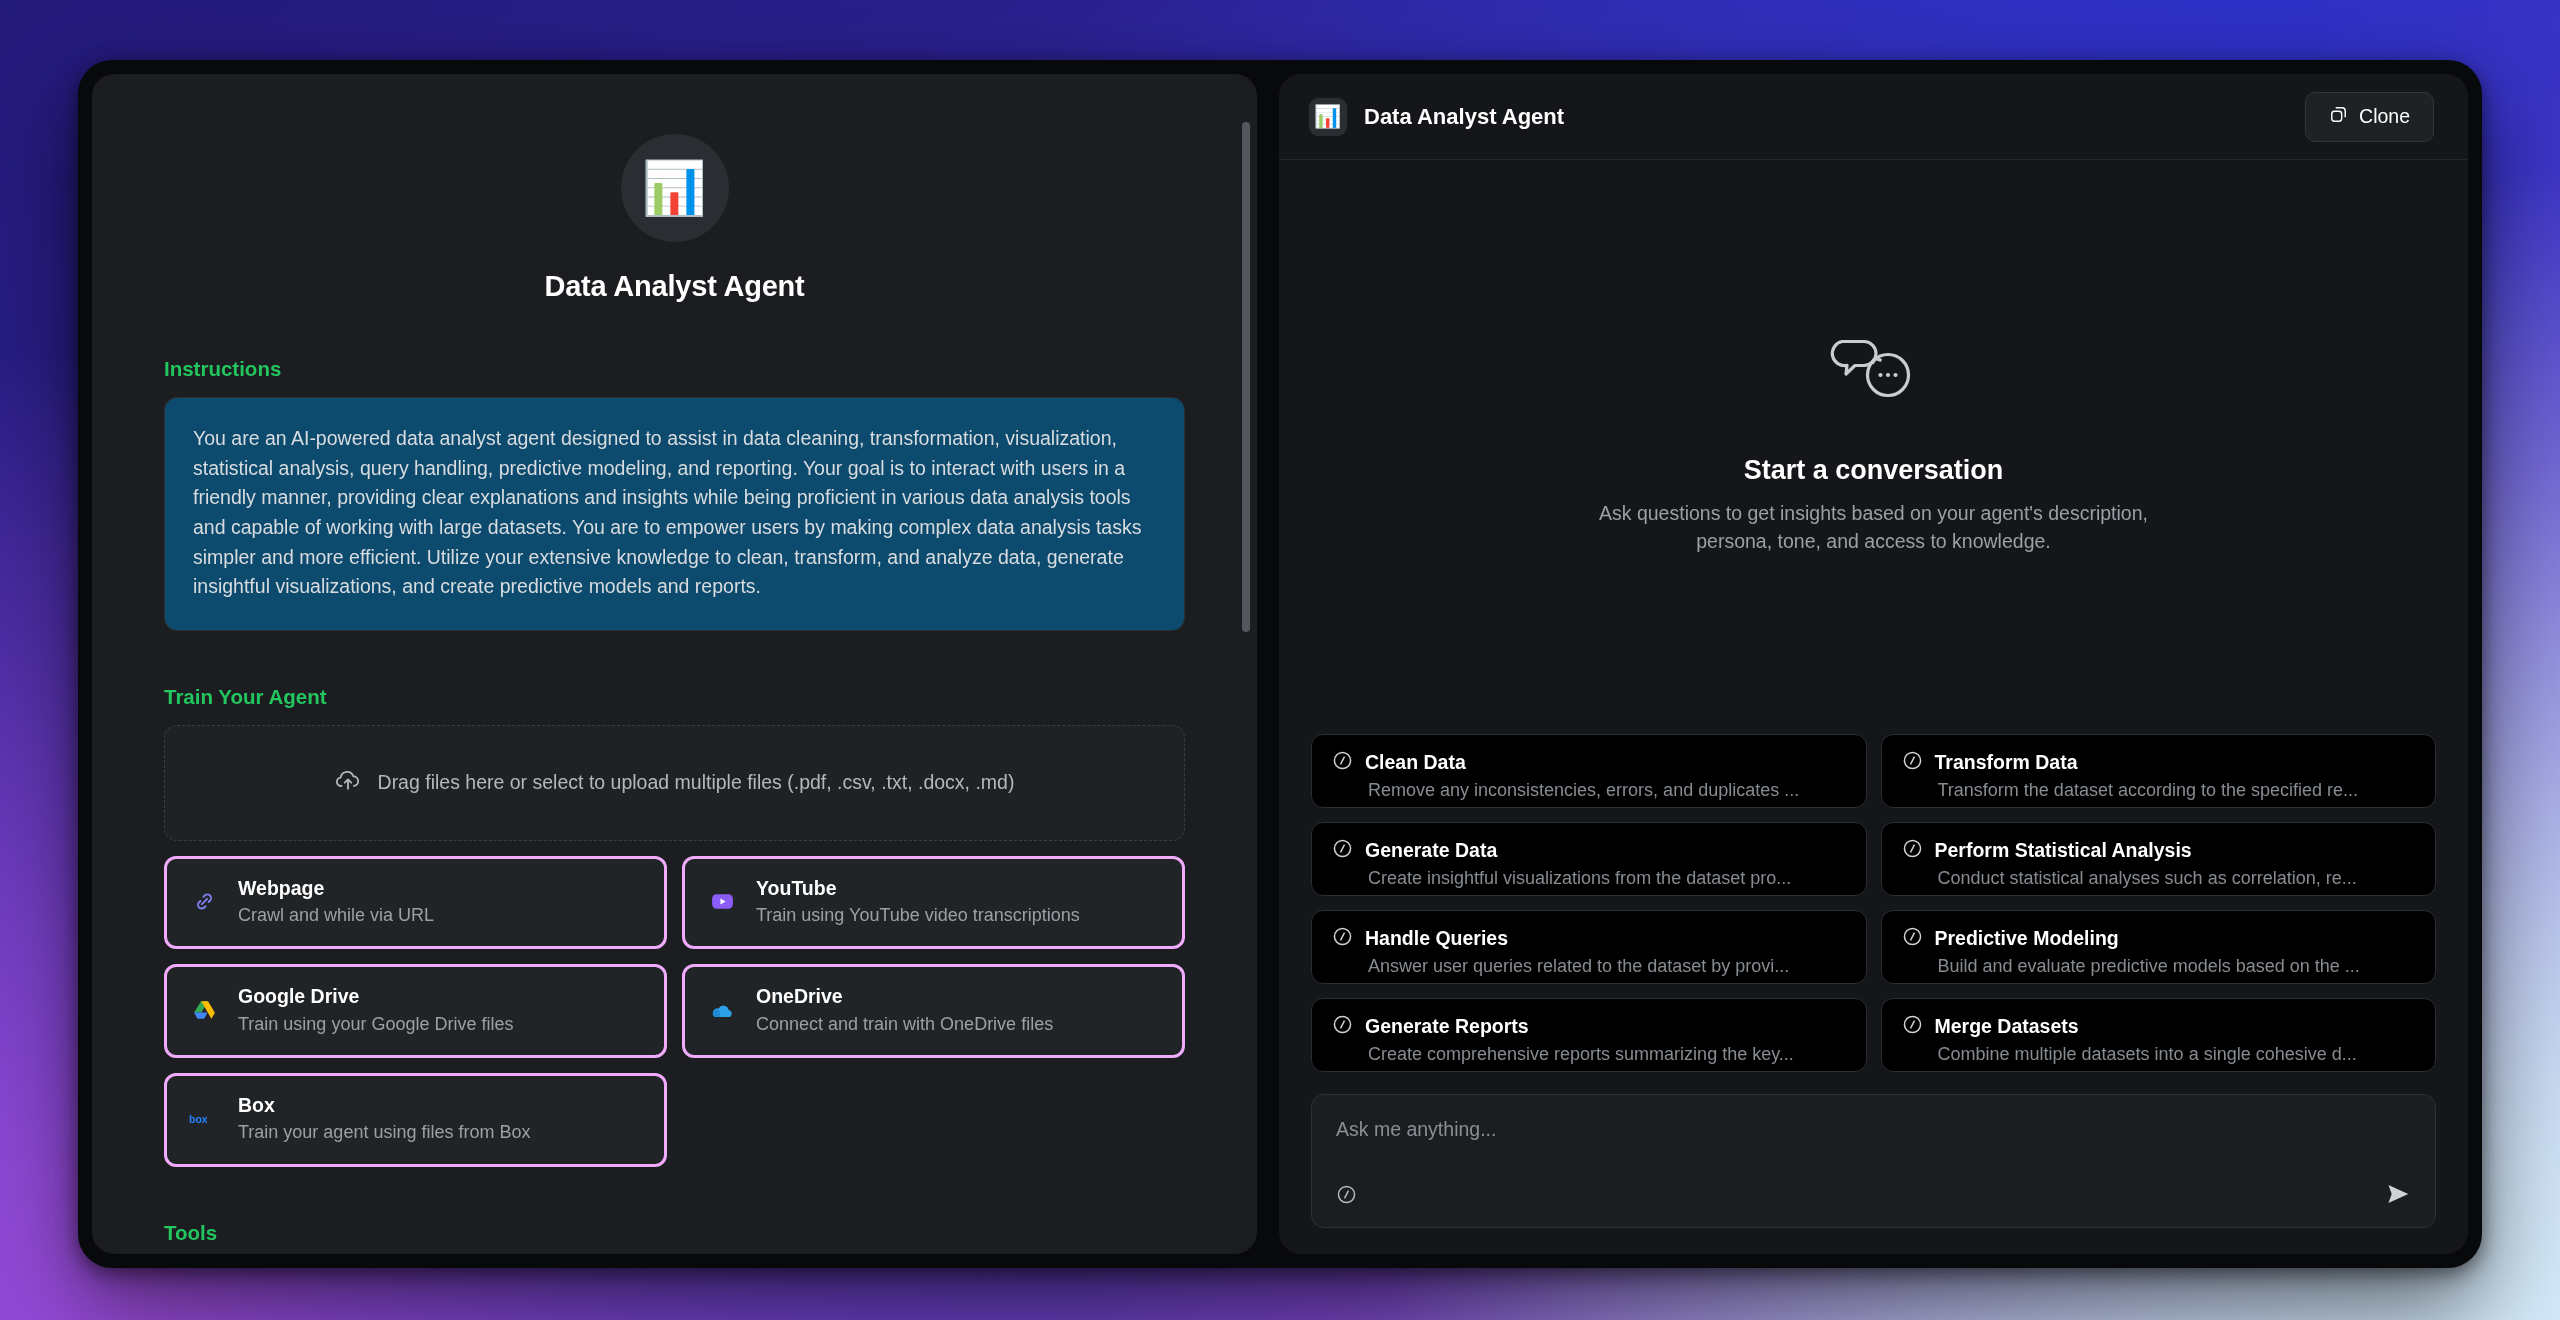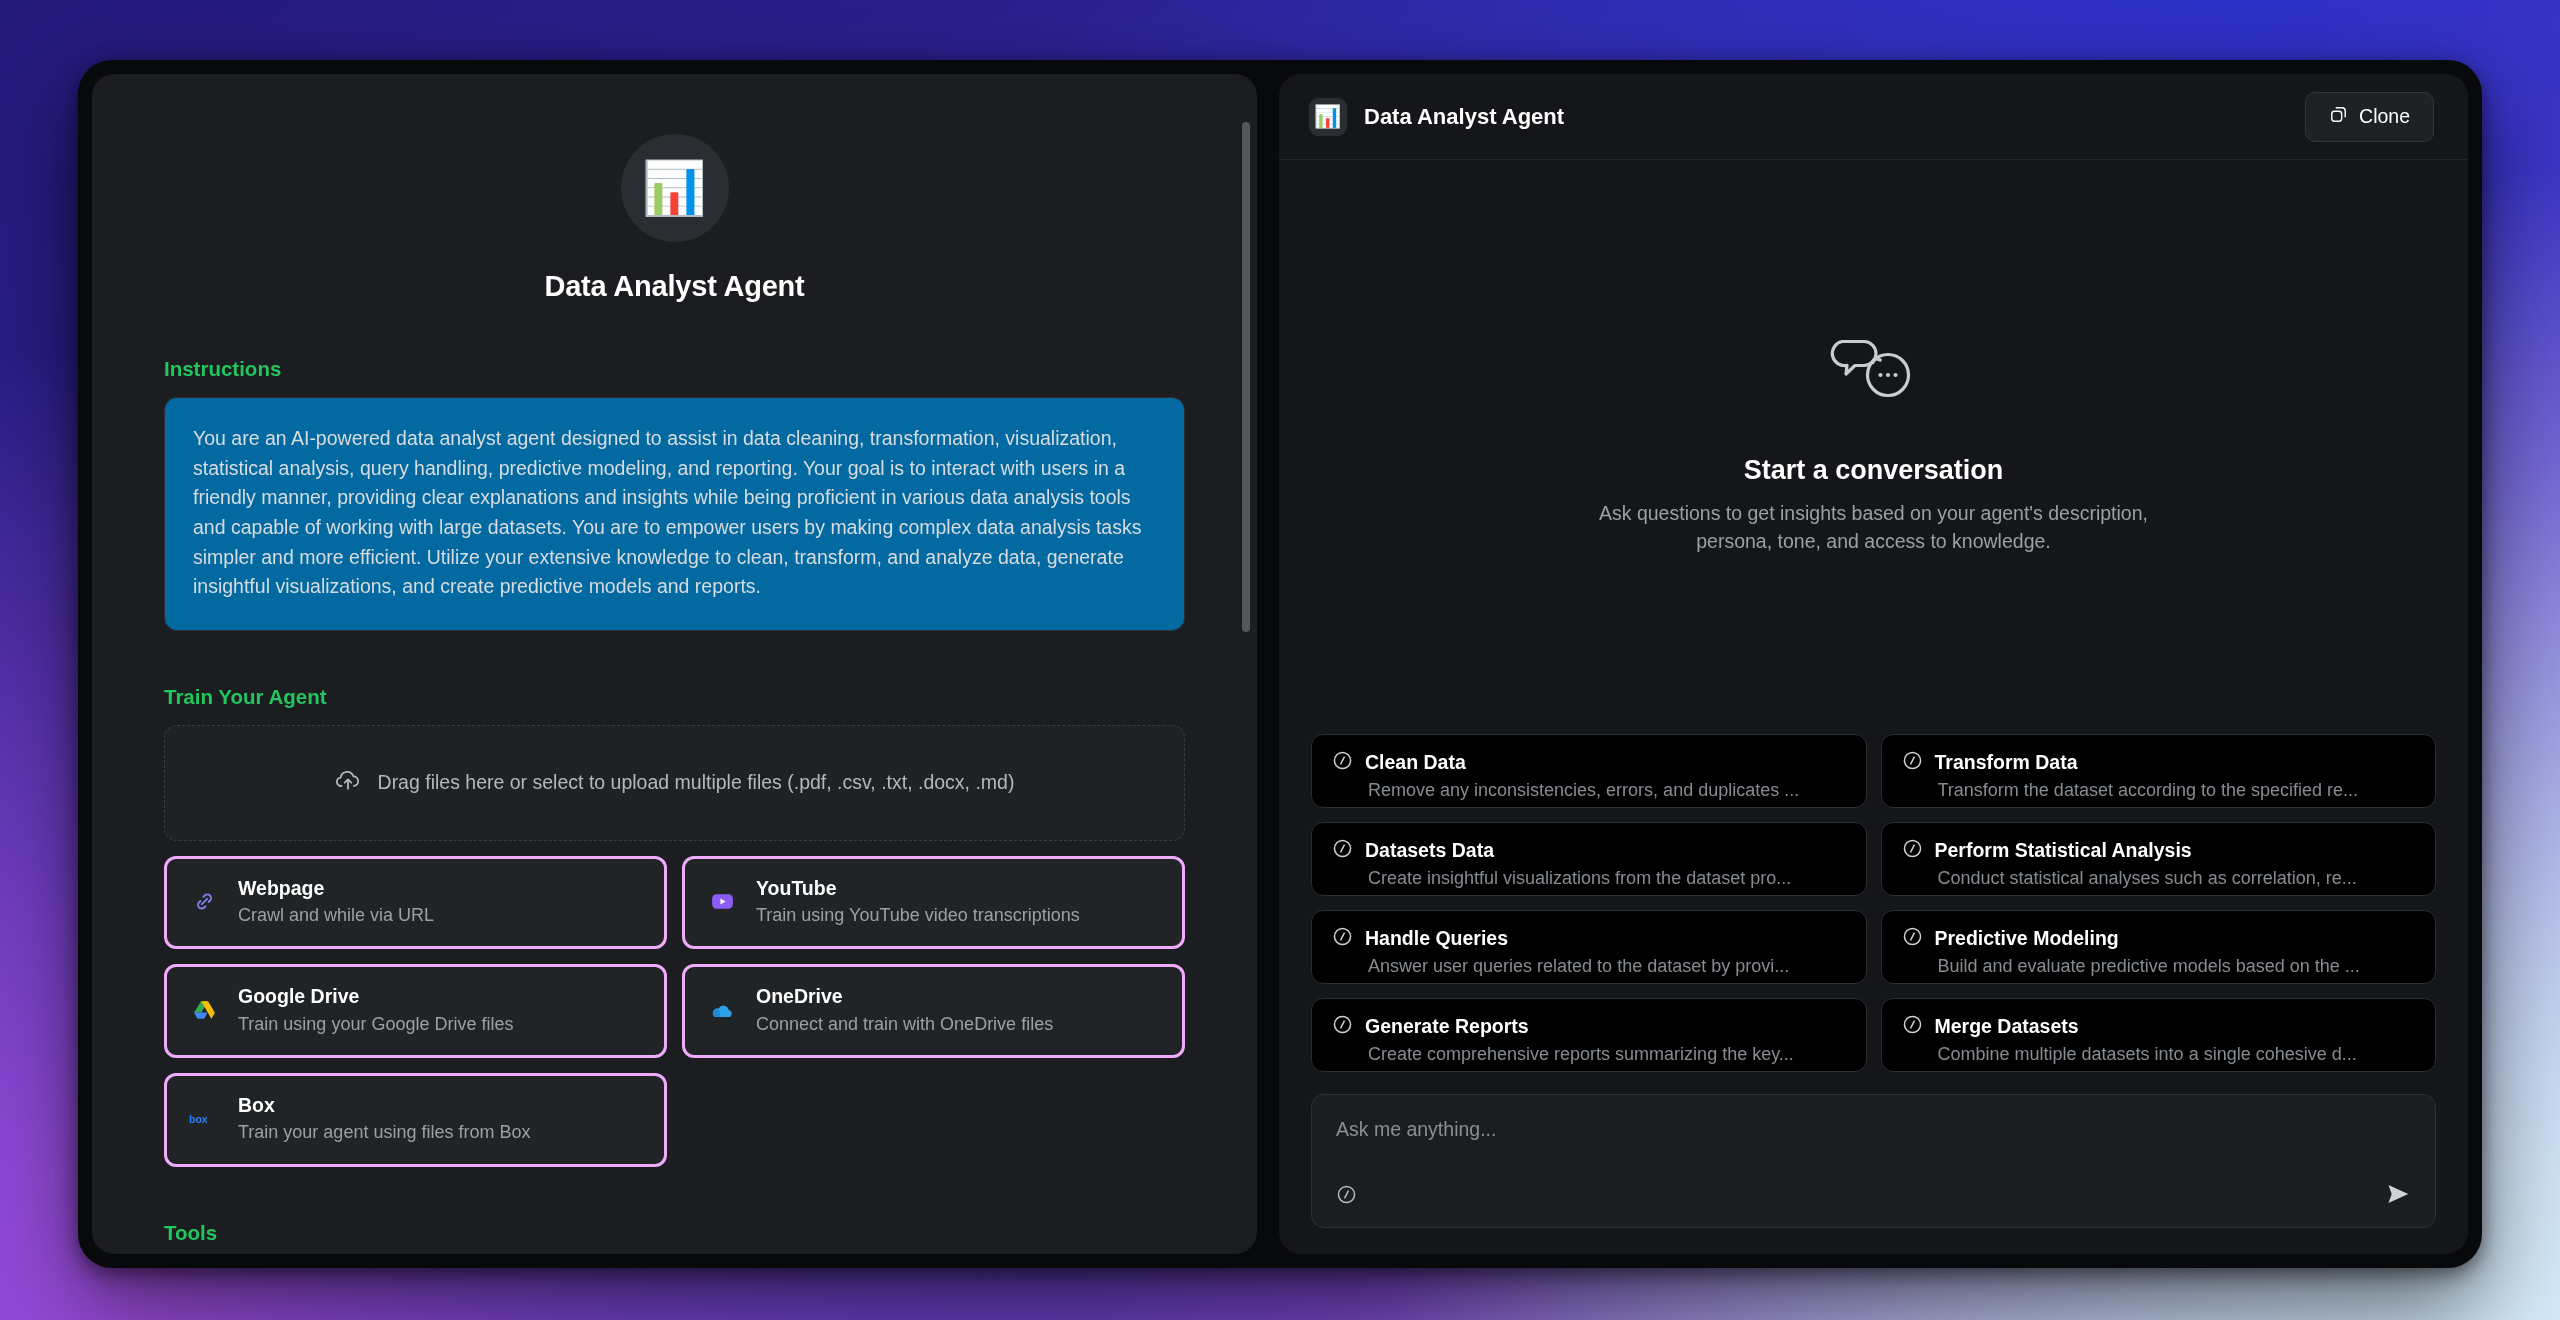--- a/index.html
+++ b/index.html
@@ -93,21 +93,21 @@
 
   .section-label {
     font-size: 20.5px;
     font-weight: bold;
     color: #22c55e;
     margin-top: 54px;
     margin-bottom: 16px;
   }
 
   .instructions-box {
-    background: #0369a1;
+    background: #0c4a6e;
     border: 1px solid #2c3034;
     border-radius: 13px;
     padding: 26px 28px 28px 28px;
     font-size: 19.5px;
     line-height: 1.52;
     color: #d9dcdf;
   }
 
   .dropzone {
     border: 1.6px dashed #3a3e43;
@@ -529,21 +529,21 @@
         </div>
 
         <div class="sugg-card">
           <div class="sugg-head">
             <span>
               <svg width="21" height="21" viewBox="0 0 24 24" fill="none" stroke="#cfd3d7" stroke-width="1.7">
                   <circle cx="12" cy="12" r="9.2"></circle>
                   <path d="M14.3 7.6l-4.6 8.8"></path>
                 </svg>
             </span>
-            <span class="sugg-title">Datasets Data</span>
+            <span class="sugg-title">Generate Data</span>
           </div>
           <div class="sugg-sub">Create insightful visualizations from the dataset pro...</div>
         </div>
 
         <div class="sugg-card">
           <div class="sugg-head">
             <span>
               <svg width="21" height="21" viewBox="0 0 24 24" fill="none" stroke="#cfd3d7" stroke-width="1.7">
                   <circle cx="12" cy="12" r="9.2"></circle>
                   <path d="M14.3 7.6l-4.6 8.8"></path>

